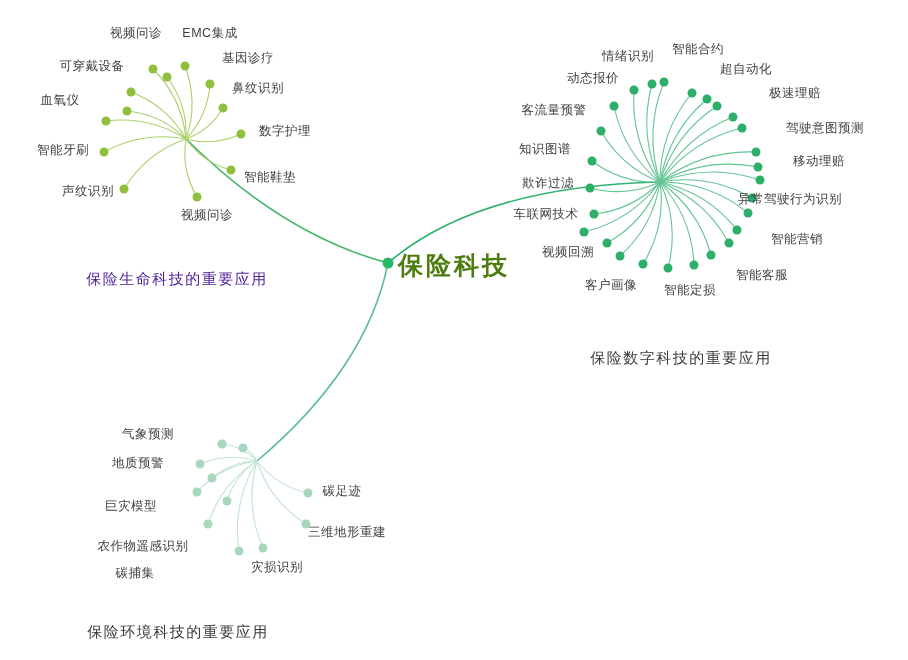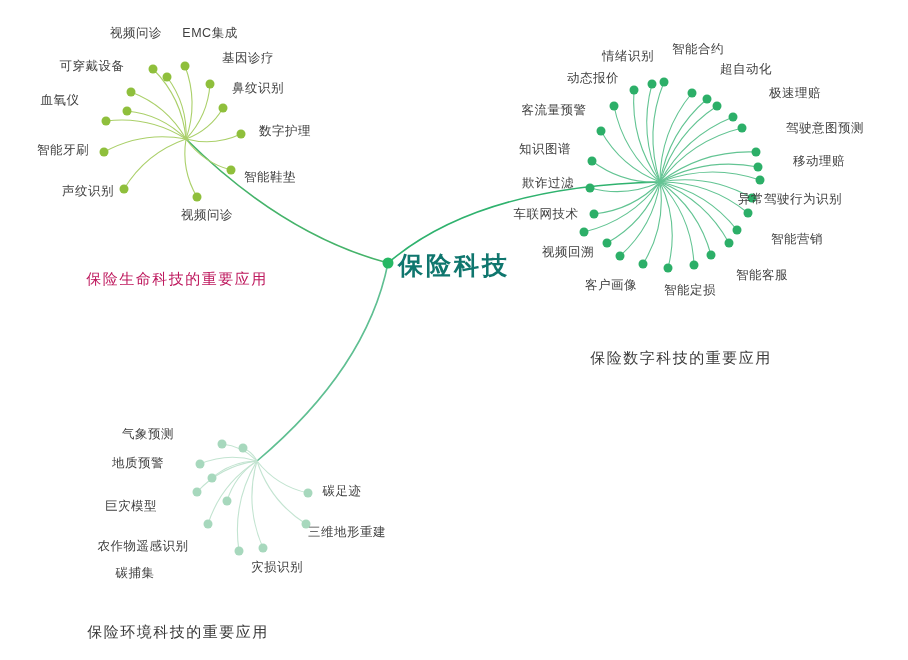--- a/index.html
+++ b/index.html
@@ -167,17 +167,17 @@
         <text x="135" y="577" text-anchor="middle" class="node-label" fill="#404040">碳捕集</text>
         <circle cx="263" cy="548" r="4.5" fill="#a7d8bd"></circle>
         <text x="277" y="571" text-anchor="middle" class="node-label" fill="#404040">灾损识别</text>
         <circle cx="306" cy="524" r="4.5" fill="#a7d8bd"></circle>
         <text x="347" y="536" text-anchor="middle" class="node-label" fill="#404040">三维地形重建</text>
         <circle cx="308" cy="493" r="4.5" fill="#a7d8bd"></circle>
         <text x="342" y="495" text-anchor="middle" class="node-label" fill="#404040">碳足迹</text>
       </g>
       <circle cx="388" cy="263" r="5.5" fill="#26b864"></circle>
     </svg>
-  <div class="center-label" style="color: #0f766e;">保险科技</div>
-  <div class="cluster-title t-life" style="color: #be185d;">保险生命科技的重要应用</div>
+  <div class="center-label" style="color: #4d7c0f;">保险科技</div>
+  <div class="cluster-title t-life" style="color: #4c1d95;">保险生命科技的重要应用</div>
   <div class="cluster-title t-digital" style="color: rgb(58, 58, 58);">保险数字科技的重要应用</div>
   <div class="cluster-title t-env" style="color: rgb(58, 58, 58);">保险环境科技的重要应用</div>
 </div>
 
 </body></html>

